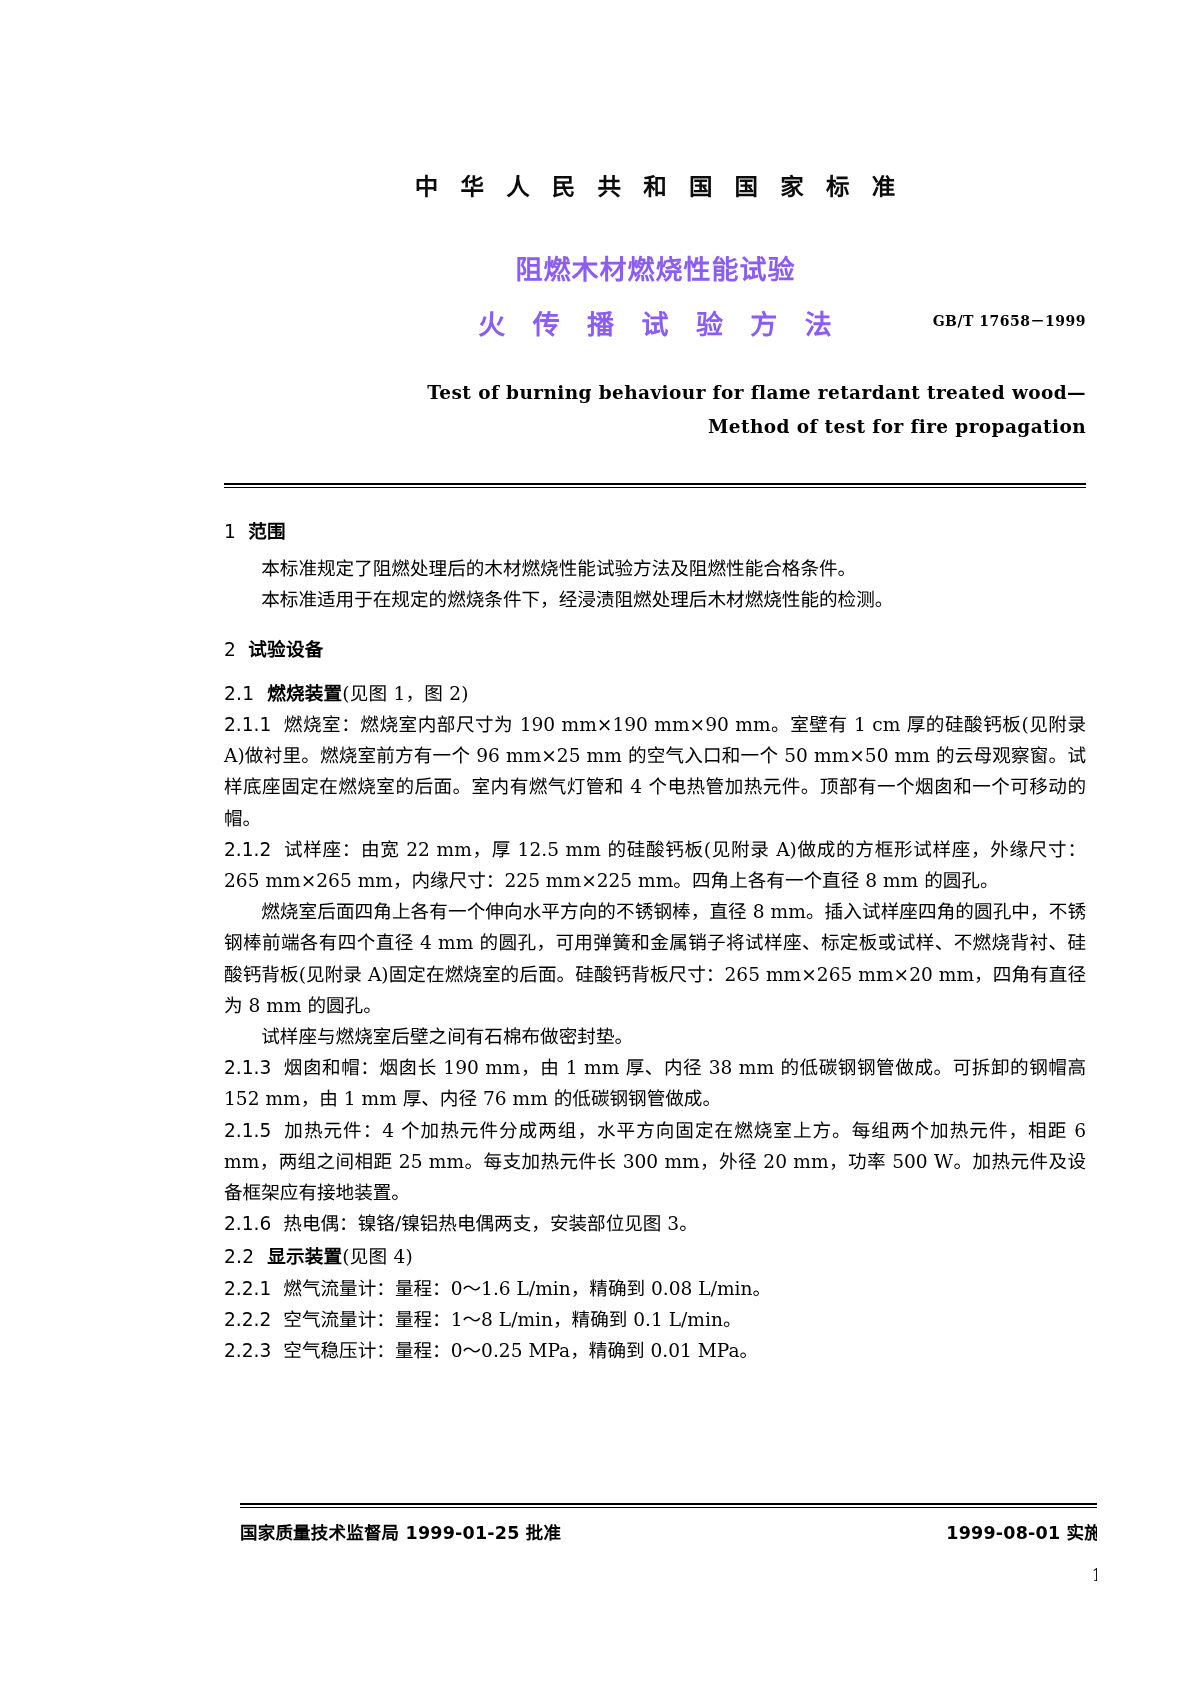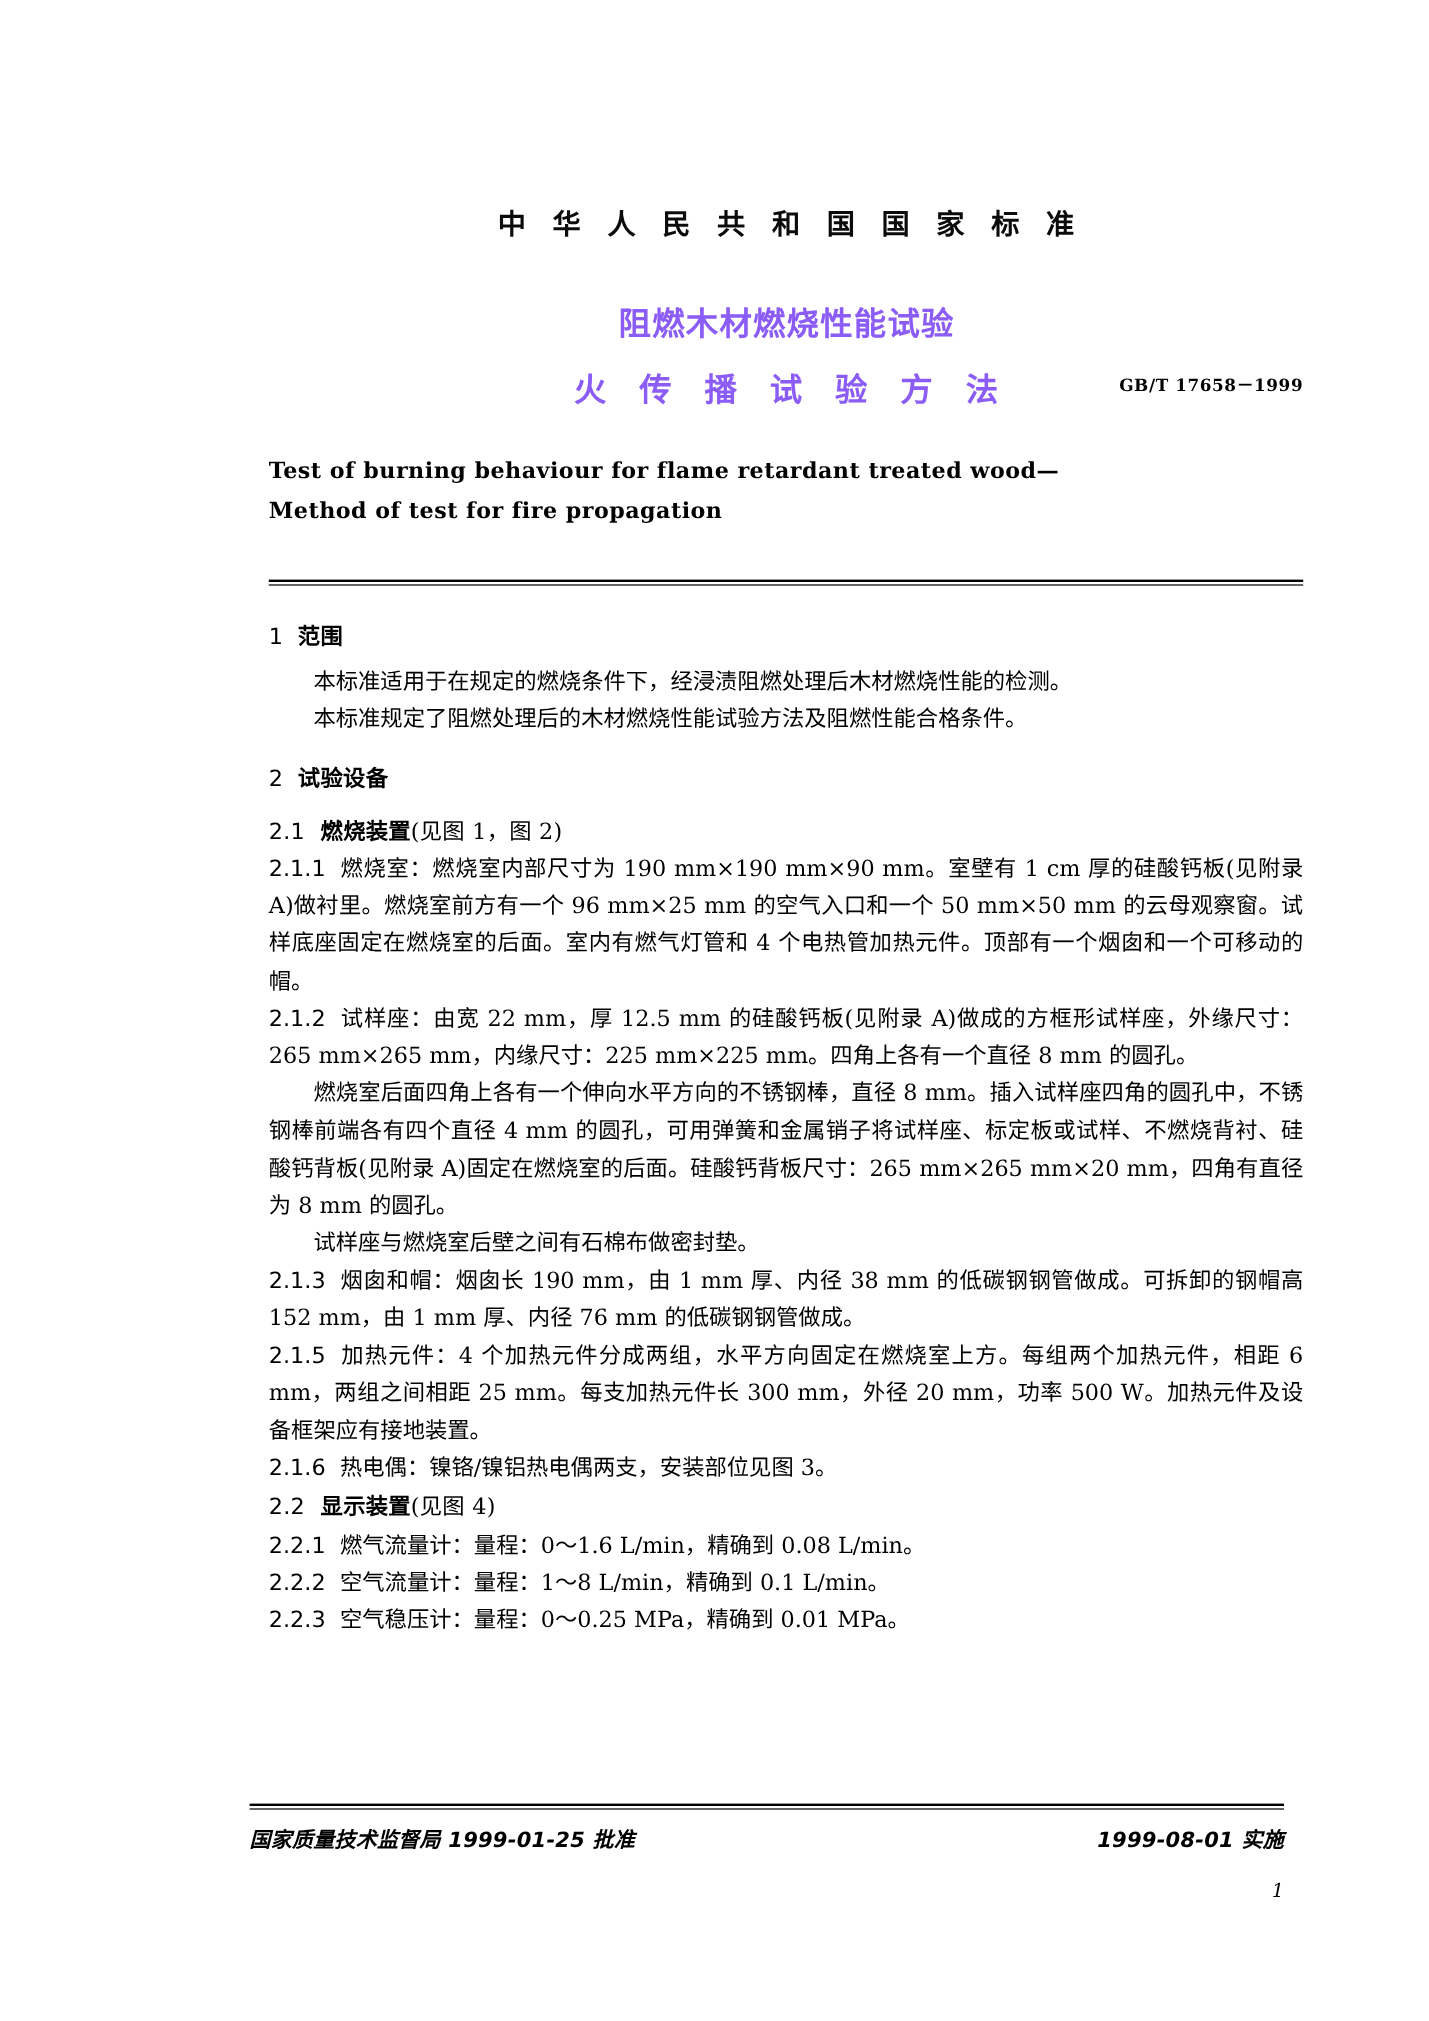--- a/index.html
+++ b/index.html
@@ -67,21 +67,21 @@
     top: 62px;
     font-family: "DejaVu Serif", "Liberation Serif", serif;
     font-weight: bold;
     font-size: 14px;
     letter-spacing: 0.5px;
     white-space: nowrap;
   }
 
   .en-title {
     margin-top: 40px;
-    text-align: left;
+    text-align: right;
     font-family: "DejaVu Serif", "Liberation Serif", serif;
     font-weight: bold;
     font-size: 18.5px;
     letter-spacing: 0.4px;
   }
   .en-title .line2 {
     margin-top: 13px;
   }
 
   
@@ -147,24 +147,23 @@
     text-indent: 2em;
     text-align: justify;
     text-justify: inter-ideograph;
   }
   .blockgap { height: 12px; }
   .smallgap { height: 5px; }
 
   
   .footer-wrap {
     position: absolute;
-    left: 114px;
+    left: 146px;
     top: 1503px;
     width: 862px;
-    font-style: italic;
   }
   .footer-row {
     display: flex;
     justify-content: space-between;
     align-items: baseline;
     margin-top: 11px;
     font-family: "DejaVu Sans", "Liberation Sans", sans-serif;
     font-weight: bold;
     font-size: 17.5px;
     letter-spacing: 0.2px;
@@ -196,22 +195,22 @@
     </div>
 
     <div class="rule-top"></div>
 
     <div class="body-area">
 
       <div class="h1">
         <span class="num">1</span><span>范围</span>
       </div>
 
+      <p class="para">本标准规定了阻燃处理后的木材燃烧性能试验方法及阻燃性能合格条件。</p>
       <p class="para">本标准适用于在规定的燃烧条件下，经浸渍阻燃处理后木材燃烧性能的检测。</p>
-      <p class="para">本标准规定了阻燃处理后的木材燃烧性能试验方法及阻燃性能合格条件。</p>
 
       <div class="blockgap"></div>
 
       <div class="h1">
         <span class="num">2</span><span>试验设备</span>
       </div>
 
       <div class="smallgap"></div>
 
       <div class="h2">

